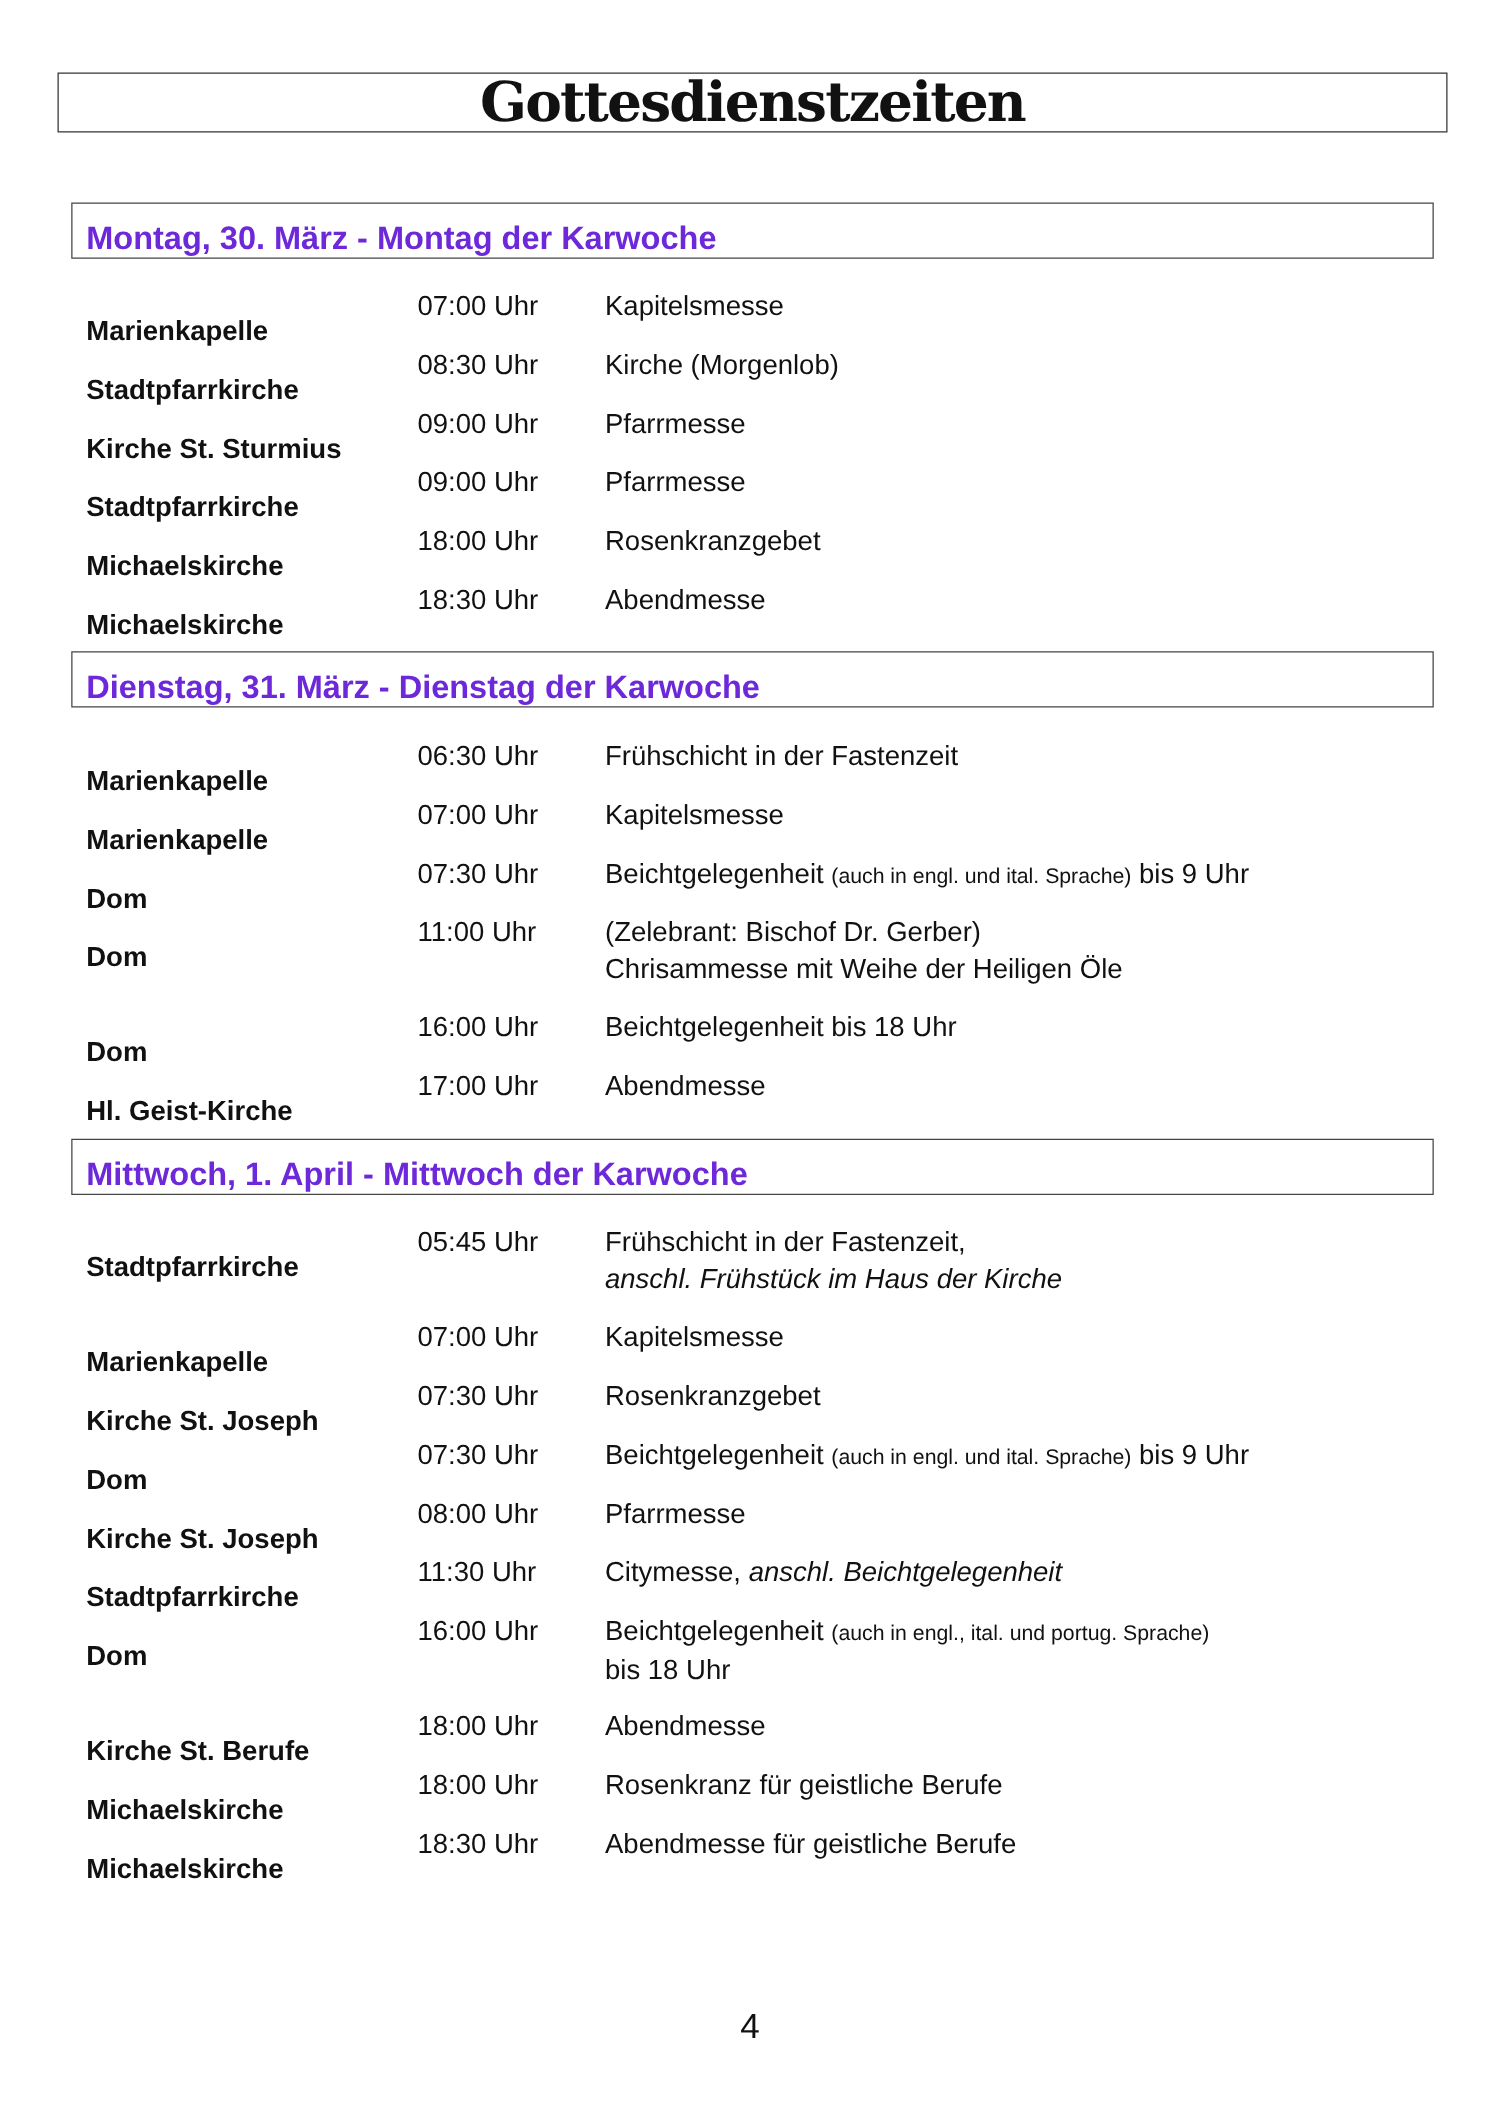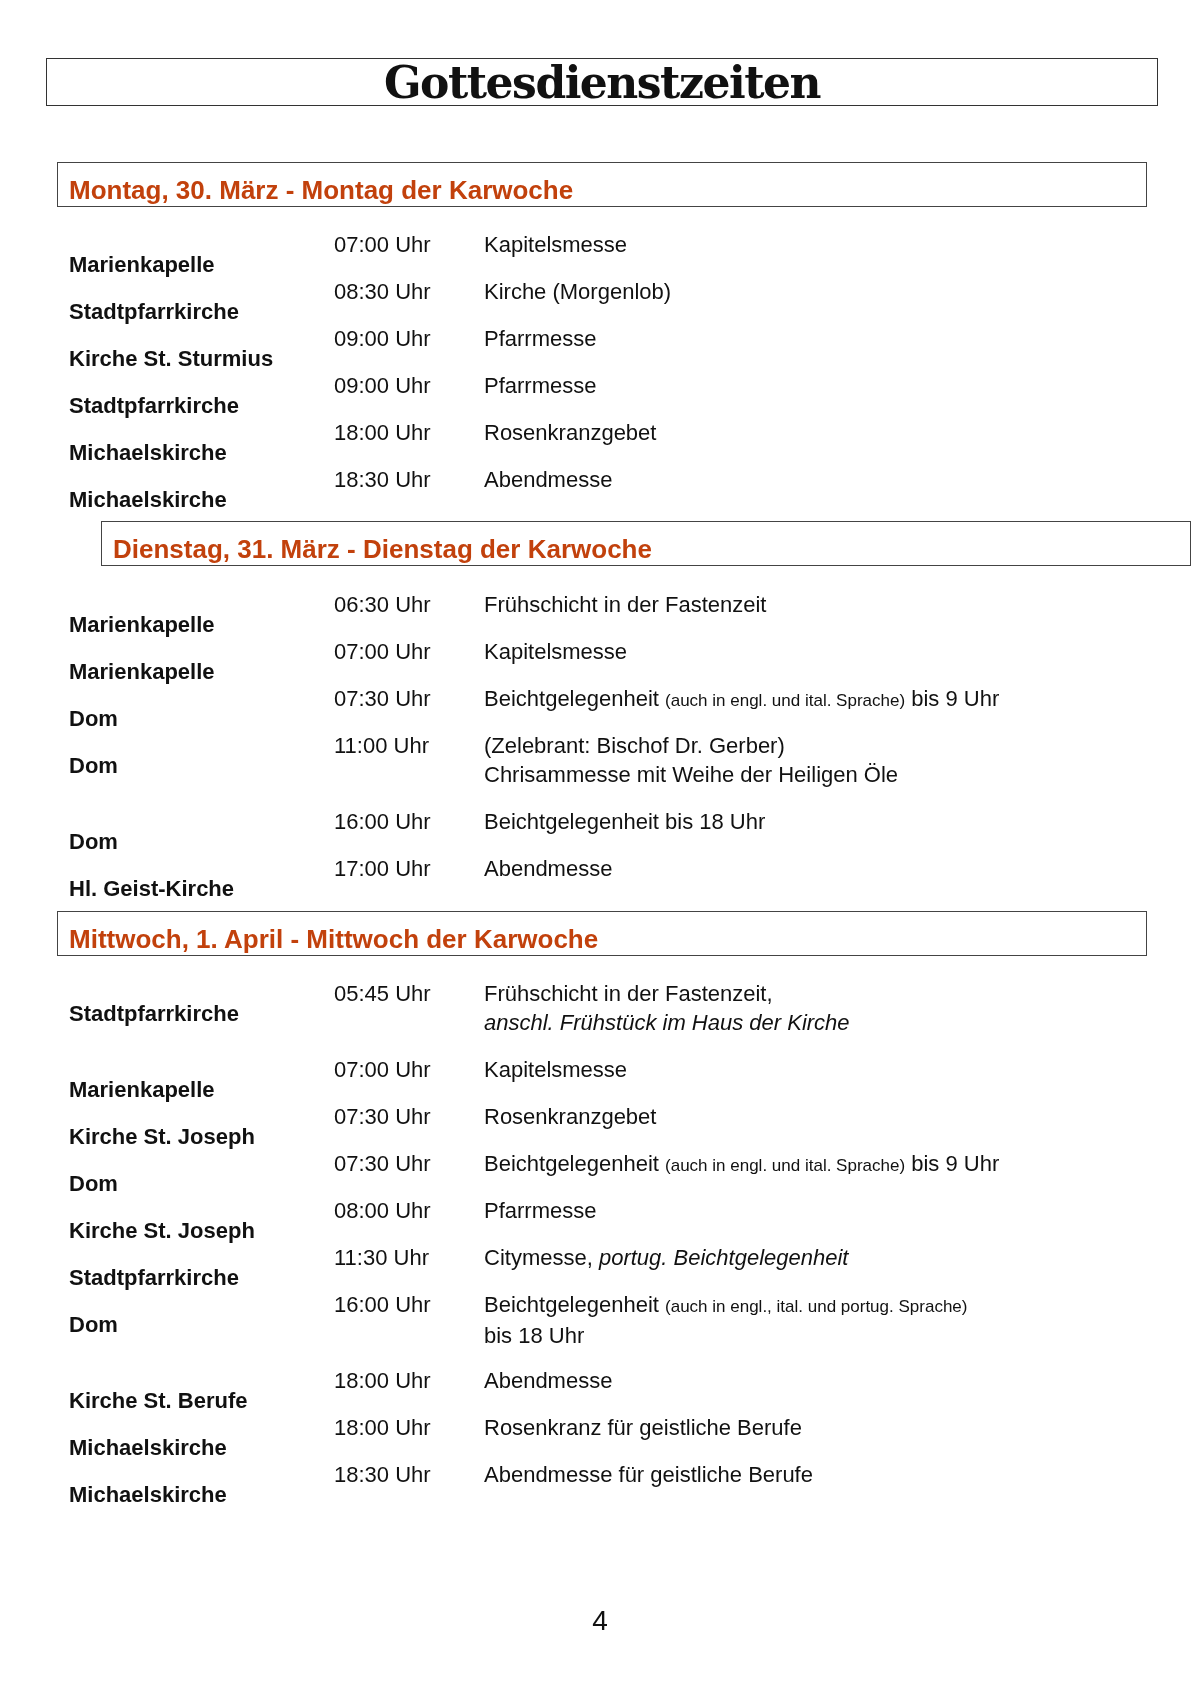--- a/index.html
+++ b/index.html
@@ -11,21 +11,21 @@
   }
   .title-box h1 {
     margin: 0; font-family: "DejaVu Serif", serif; font-weight: bold;
     font-size: 44px; letter-spacing: -1.5px; color: #111;
   }
   .day-header {
     position: absolute; left: 57px; width: 1090px; height: 45px;
     border: 1.5px solid #444; box-sizing: border-box;
   }
   .day-header span {
-    position: absolute; left: 11px; bottom: 0px; font-weight: bold; font-size: 26px; color: #c2410c;
+    position: absolute; left: 11px; bottom: 0px; font-weight: bold; font-size: 26px; color: #6d28d9;
   }
   .row { position: absolute; left: 0; width: 1200px; font-size: 22px; line-height: 29px; }
   .row .loc { position: absolute; left: 69px; font-weight: bold; margin-top: 20px; }
   .row .time { position: absolute; left: 334px; }
   .row .desc { position: absolute; left: 484px; width: 700px; }
   .small { font-size: 17px; }
   .it { font-style: italic; }
   .page-num { position: absolute; left: 0; width: 1200px; top: 1605px; text-align: center; font-size: 28px; }
 </style>
 </head>
@@ -74,21 +74,21 @@
         <div><span>Rosenkranzgebet</span></div>
       </div>
     </div>
     <div class="row" style="top: 465px;">
       <span class="loc">Michaelskirche</span>
       <span class="time">18:30 Uhr</span>
       <div class="desc">
         <div><span>Abendmesse</span></div>
       </div>
     </div>
-    <div class="day-header" style="top: 521px; margin-left: 44px;">
+    <div class="day-header" style="top: 521px;">
       <span>Dienstag, 31. März - Dienstag der Karwoche</span>
     </div>
     <div class="row" style="top: 590px;">
       <span class="loc">Marienkapelle</span>
       <span class="time">06:30 Uhr</span>
       <div class="desc">
         <div><span>Frühschicht in der Fastenzeit</span></div>
       </div>
     </div>
     <div class="row" style="top: 637px;">
@@ -163,21 +163,21 @@
       <span class="loc">Kirche St. Joseph</span>
       <span class="time">08:00 Uhr</span>
       <div class="desc">
         <div><span>Pfarrmesse</span></div>
       </div>
     </div>
     <div class="row" style="top: 1243px;">
       <span class="loc">Stadtpfarrkirche</span>
       <span class="time">11:30 Uhr</span>
       <div class="desc">
-        <div><span>Citymesse,</span> <span class="it">portug. Beichtgelegenheit</span></div>
+        <div><span>Citymesse,</span> <span class="it">anschl. Beichtgelegenheit</span></div>
       </div>
     </div>
     <div class="row" style="top: 1290px;">
       <span class="loc">Dom</span>
       <span class="time">16:00 Uhr</span>
       <div class="desc">
         <div><span>Beichtgelegenheit</span> <span class="small">(auch in engl., ital. und portug. Sprache)</span></div>
         <div>bis 18 Uhr</div>
       </div>
     </div>

